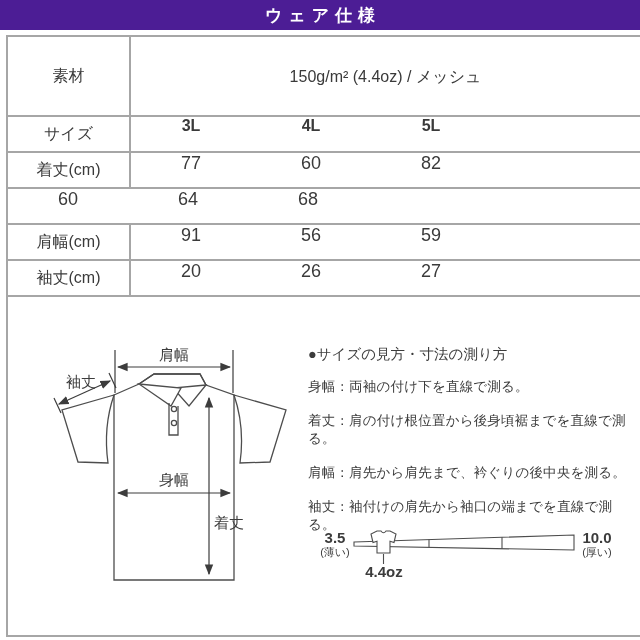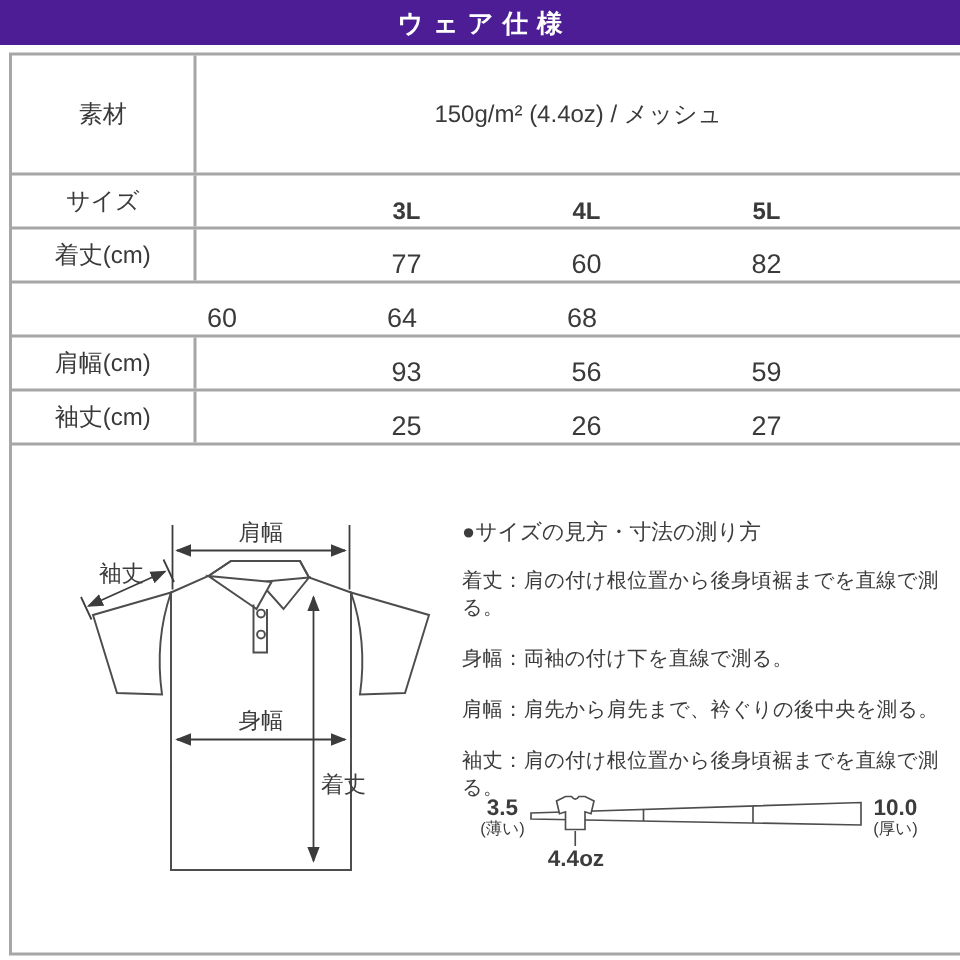--- a/index.html
+++ b/index.html
@@ -38,22 +38,21 @@
     font-size:16px;
   }
   .content-cell {
     flex:1 1 auto;
     display:flex; flex-direction:row;
     align-items:center; justify-content:center;
     font-size:16px; line-height:25px;
   }
   .value-area {
     flex:1 1 auto;
-    display:flex; align-items:flex-end;
-    padding-left:80px;
+    display:flex; align-items:flex-start;
   }
   .value-col {
     flex:0 0 120px; text-align:center;
     font-size:18px;
   }
   .size-col { font-weight:bold; font-size:16px; }
   
   .lower { position:relative; flex:1 1 auto; }
   .diagram-svg { position:absolute; left:0; top:0; }
   .instructions {
@@ -105,30 +104,30 @@
     <div class="value-area">
       <div class="value-col">60</div>
       <div class="value-col">64</div>
       <div class="value-col">68</div>
     </div>
   </div>
 
   <div class="row data">
     <div class="label-cell">肩幅(cm)</div>
     <div class="value-area">
-      <div class="value-col">93</div>
+      <div class="value-col">91</div>
       <div class="value-col">56</div>
       <div class="value-col">59</div>
     </div>
   </div>
 
   <div class="row data">
     <div class="label-cell">袖丈(cm)</div>
     <div class="value-area">
-      <div class="value-col">25</div>
+      <div class="value-col">20</div>
       <div class="value-col">26</div>
       <div class="value-col">27</div>
     </div>
   </div>
 
   <div class="lower">
 
     <svg class="diagram-svg" width="632" height="318" viewBox="0 0 632 318">
       <defs>
         <marker id="ah" markerWidth="9" markerHeight="8" refX="8" refY="4" orient="auto-start-reverse">
@@ -188,20 +187,20 @@
         <text x="327" y="246" text-anchor="middle" font-size="15" font-weight="bold">3.5</text>
         <text x="327" y="259" text-anchor="middle" font-size="11">(薄い)</text>
         <text x="589" y="246" text-anchor="middle" font-size="15" font-weight="bold">10.0</text>
         <text x="589" y="259" text-anchor="middle" font-size="11">(厚い)</text>
         <text x="376" y="280" text-anchor="middle" font-size="15" font-weight="bold">4.4oz</text>
       </g>
     </svg>
 
     <div class="instructions">
       <div class="title">●サイズの見方・寸法の測り方</div>
+      <div class="item">身幅：両袖の付け下を直線で測る。</div>
       <div class="item">着丈：肩の付け根位置から後身頃裾までを直線で測る。</div>
-      <div class="item">身幅：両袖の付け下を直線で測る。</div>
       <div class="item">肩幅：肩先から肩先まで、衿ぐりの後中央を測る。</div>
-      <div class="item">袖丈：肩の付け根位置から後身頃裾までを直線で測る。</div>
+      <div class="item">袖丈：袖付けの肩先から袖口の端までを直線で測る。</div>
     </div>
 
   </div>
 </div>
 
 </body></html>

